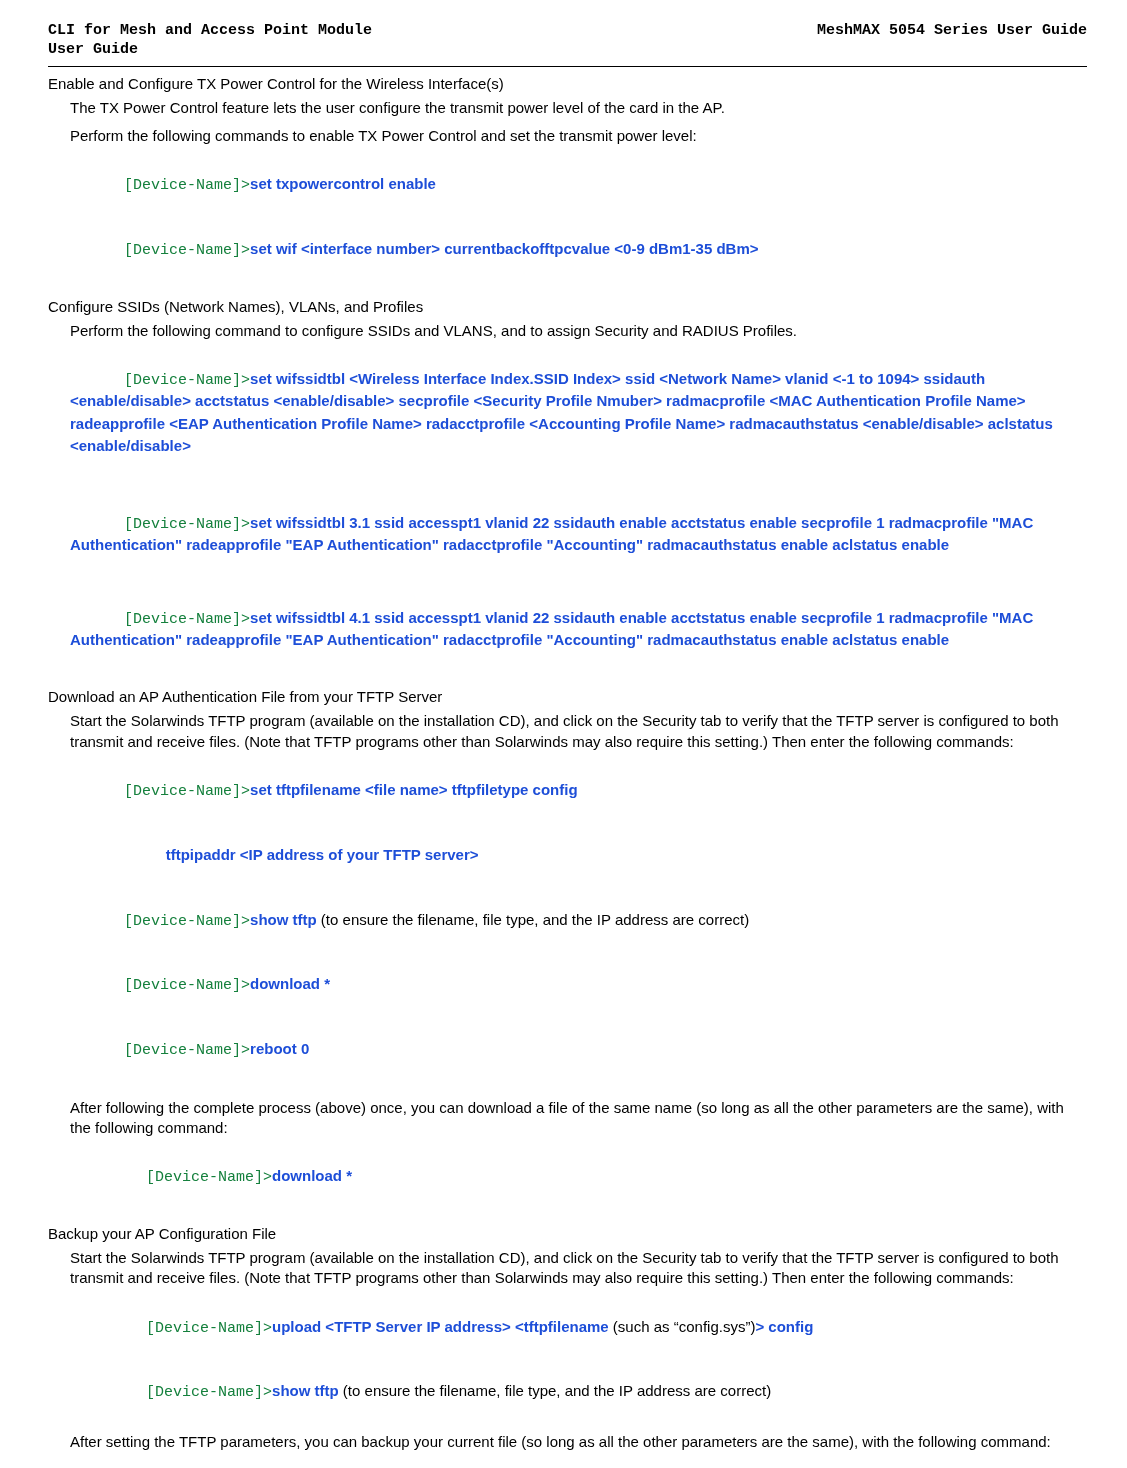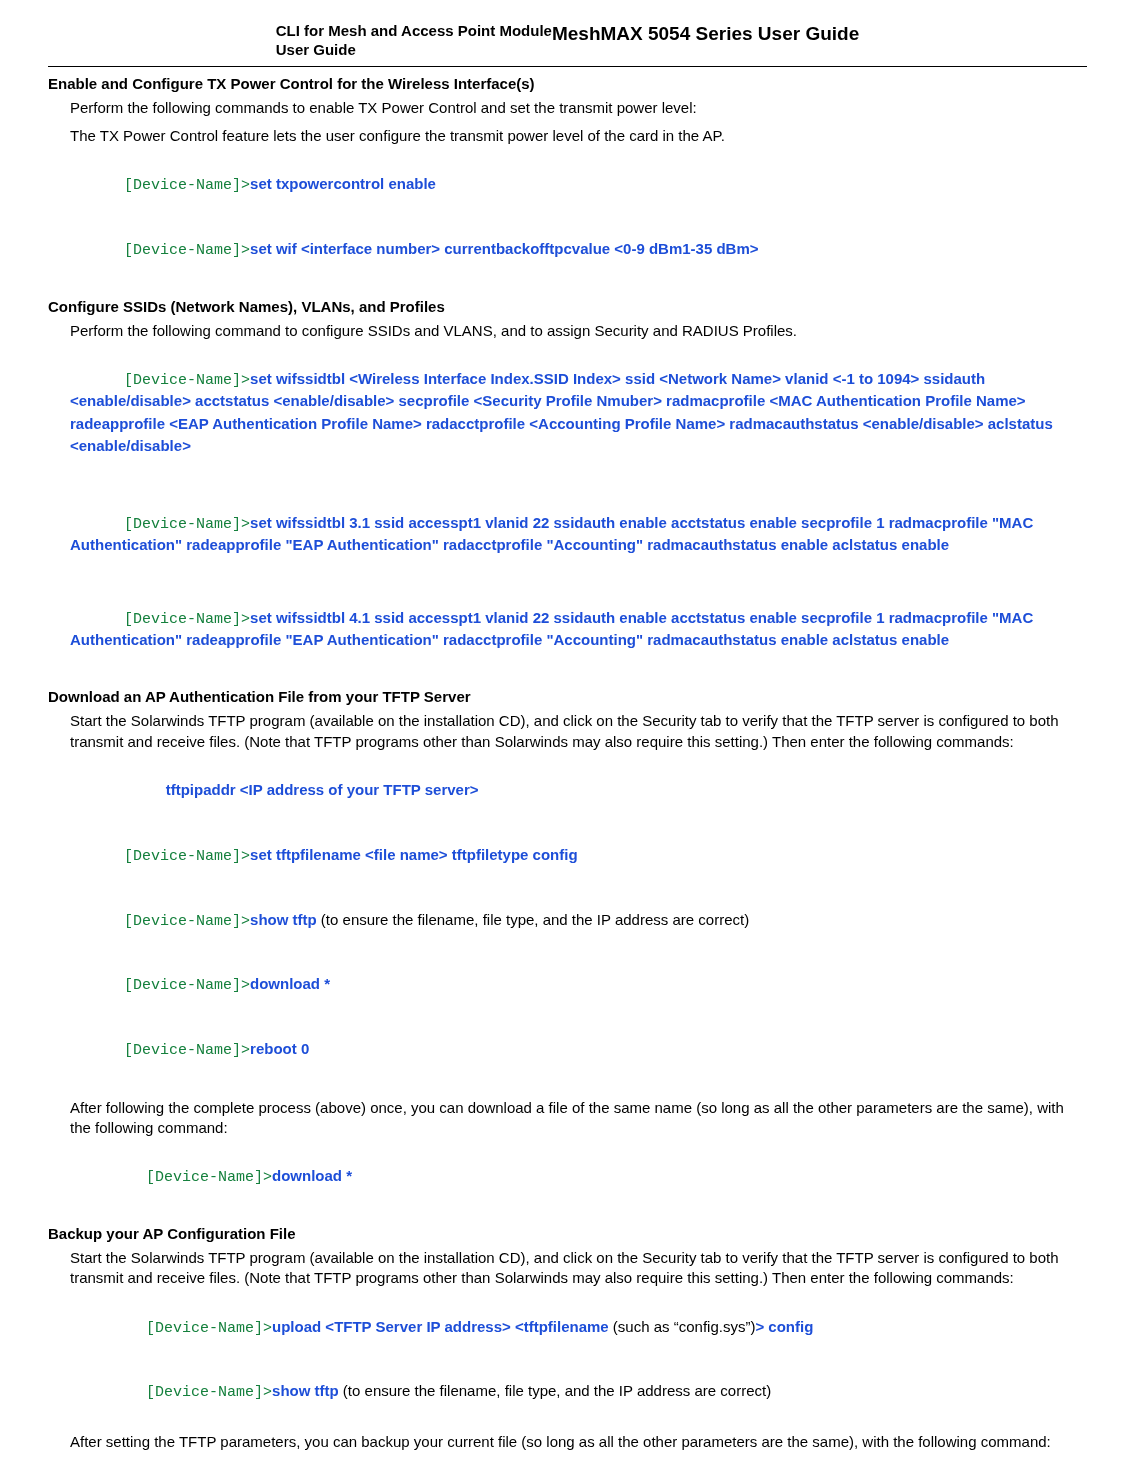--- a/index.html
+++ b/index.html
@@ -12,40 +12,41 @@
   }
   .page {
     width: 1127px;
     min-height: 1468px;
     box-sizing: border-box;
     padding: 22px 40px 0 48px;
     position: relative;
   }
   .hdr {
     display: flex;
-    justify-content: center;
+    justify-content: space-between;
     align-items: flex-start;
+    font-family: Liberation Mono, monospace;
   }
   .hdr-left {
     font-weight: bold;
     font-size: 15px;
     line-height: 1.25;
   }
   .hdr-right {
     font-weight: bold;
-    font-size: 19px;
+    font-size: 15px;
     line-height: 1.25;
   }
   .rule {
     border: none;
     border-top: 1.5px solid #000;
     margin: 6px 0 8px 0;
   }
   .section-h {
-    font-weight: bold;
+    font-weight: normal;
     font-size: 15px;
     margin: 4px 0 6px 0;
   }
   .body-block {
     margin-left: 22px;
   }
   .para {
     font-size: 15px;
     line-height: 1.35;
     margin: 4px 0 8px 0;
@@ -88,22 +89,22 @@
     <div class="hdr-left">
       <span>CLI for Mesh and Access Point Module</span><br>
       <span> User Guide</span>
     </div>
     <div class="hdr-right">MeshMAX 5054 Series User Guide</div>
   </div>
   <hr class="rule">
 
   <div class="section-h">Enable and Configure TX Power Control for the Wireless Interface(s)</div>
   <div class="body-block">
+    <div class="para">The TX Power Control feature lets the user configure the transmit power level of the card in the AP.</div>
     <div class="para">Perform the following commands to enable TX Power Control and set the transmit power level:</div>
-    <div class="para">The TX Power Control feature lets the user configure the transmit power level of the card in the AP.</div>
     <div class="code-line">
       <span class="code-prompt">[Device-Name]&gt;</span><span class="code-bold">set txpowercontrol enable</span>
     </div>
     <div class="code-line">
       <span class="code-prompt">[Device-Name]&gt;</span><span class="code-bold">set wif &lt;interface number&gt; currentbackofftpcvalue &lt;0-9 dBm1-35 dBm&gt;</span>
     </div>
   </div>
 
   <div class="spacer"></div>
 
@@ -122,24 +123,24 @@
       <span class="code-prompt">[Device-Name]&gt;</span><span class="code-bold">set wifssidtbl 4.1 ssid accesspt1 vlanid 22 ssidauth enable acctstatus enable secprofile 1 radmacprofile "MAC Authentication" radeapprofile "EAP Authentication" radacctprofile "Accounting" radmacauthstatus enable aclstatus enable</span>
     </div>
   </div>
 
   <div class="spacer"></div>
 
   <div class="section-h">Download an AP Authentication File from your TFTP Server</div>
   <div class="body-block">
     <div class="para">Start the Solarwinds TFTP program (available on the installation CD), and click on the Security tab to verify that the TFTP server is configured to both transmit and receive files. (Note that TFTP programs other than Solarwinds may also require this setting.) Then enter the following commands:</div>
     <div class="code-line">
-      <span class="code-bold">          tftpipaddr &lt;IP address of your TFTP server&gt;</span>
+      <span class="code-prompt">[Device-Name]&gt;</span><span class="code-bold">set tftpfilename &lt;file name&gt; tftpfiletype config</span>
     </div>
     <div class="code-line">
-      <span class="code-prompt">[Device-Name]&gt;</span><span class="code-bold">set tftpfilename &lt;file name&gt; tftpfiletype config</span>
+      <span class="code-bold">          tftpipaddr &lt;IP address of your TFTP server&gt;</span>
     </div>
     <div class="code-line">
       <span class="code-prompt">[Device-Name]&gt;</span><span class="code-bold">show tftp</span><span class="code-note"> (to ensure the filename, file type, and the IP address are correct)</span>
     </div>
     <div class="code-line">
       <span class="code-prompt">[Device-Name]&gt;</span><span class="code-bold">download *</span>
     </div>
     <div class="code-line">
       <span class="code-prompt">[Device-Name]&gt;</span><span class="code-bold">reboot 0</span>
     </div>

